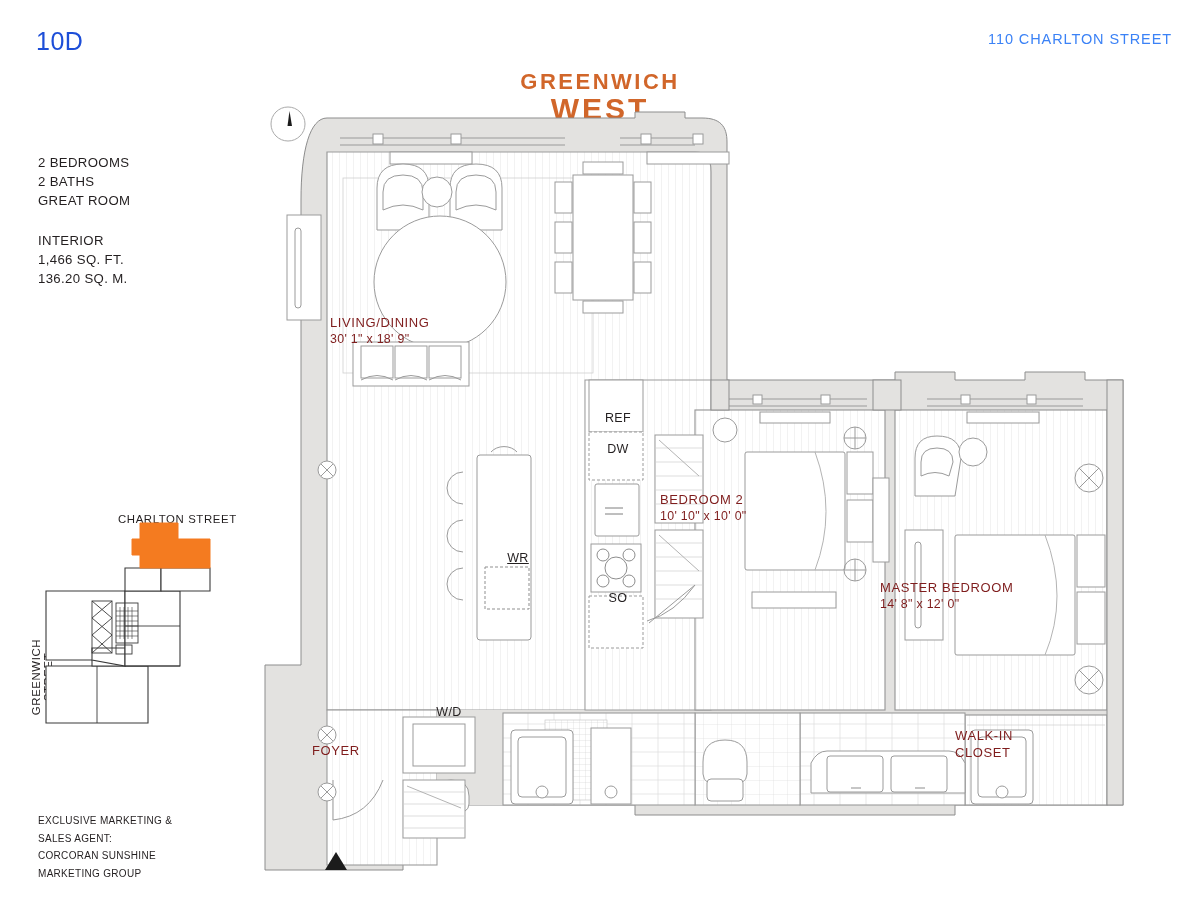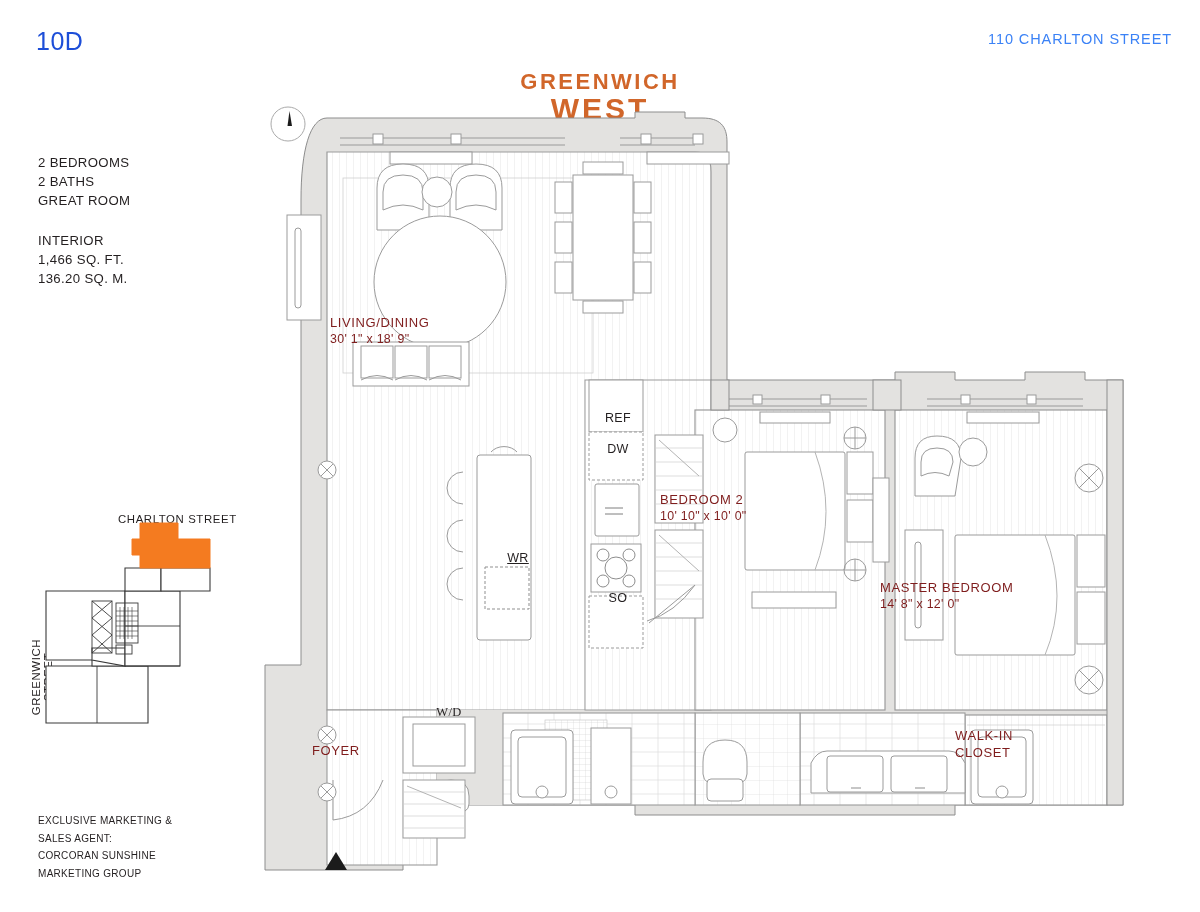--- a/index.html
+++ b/index.html
@@ -115,21 +115,21 @@
   }
   #label-living { left: 330px; top: 314px; width: 240px; }
   #label-bedroom2 { left: 640px; top: 491px; width: 204px; margin-left: 20px; }
   #label-master { left: 880px; top: 579px; width: 220px; }
   #label-walkin { left: 955px; top: 727px; width: 140px; }
   #label-foyer { left: 312px; top: 742px; width: 110px; }
   #label-ref { left: 588px; top: 411px; width: 60px; }
   #label-dw { left: 588px; top: 442px; width: 60px; }
   #label-so { left: 588px; top: 591px; width: 60px; }
   #label-wr { left: 488px; top: 551px; width: 60px; text-decoration: underline; }
-  #label-wd { left: 414px; top: 705px; width: 70px; font-family: Liberation Serif, serif; }
+  #label-wd { left: 414px; top: 705px; width: 70px; }
 </style>
 </head>
 <body>
 
 <div class="abs" id="unit-number">10D</div>
 
 <div class="abs" id="brand-logo">
   <div class="l1">GREENWICH</div>
   <div class="l2">WEST</div>
 </div>

